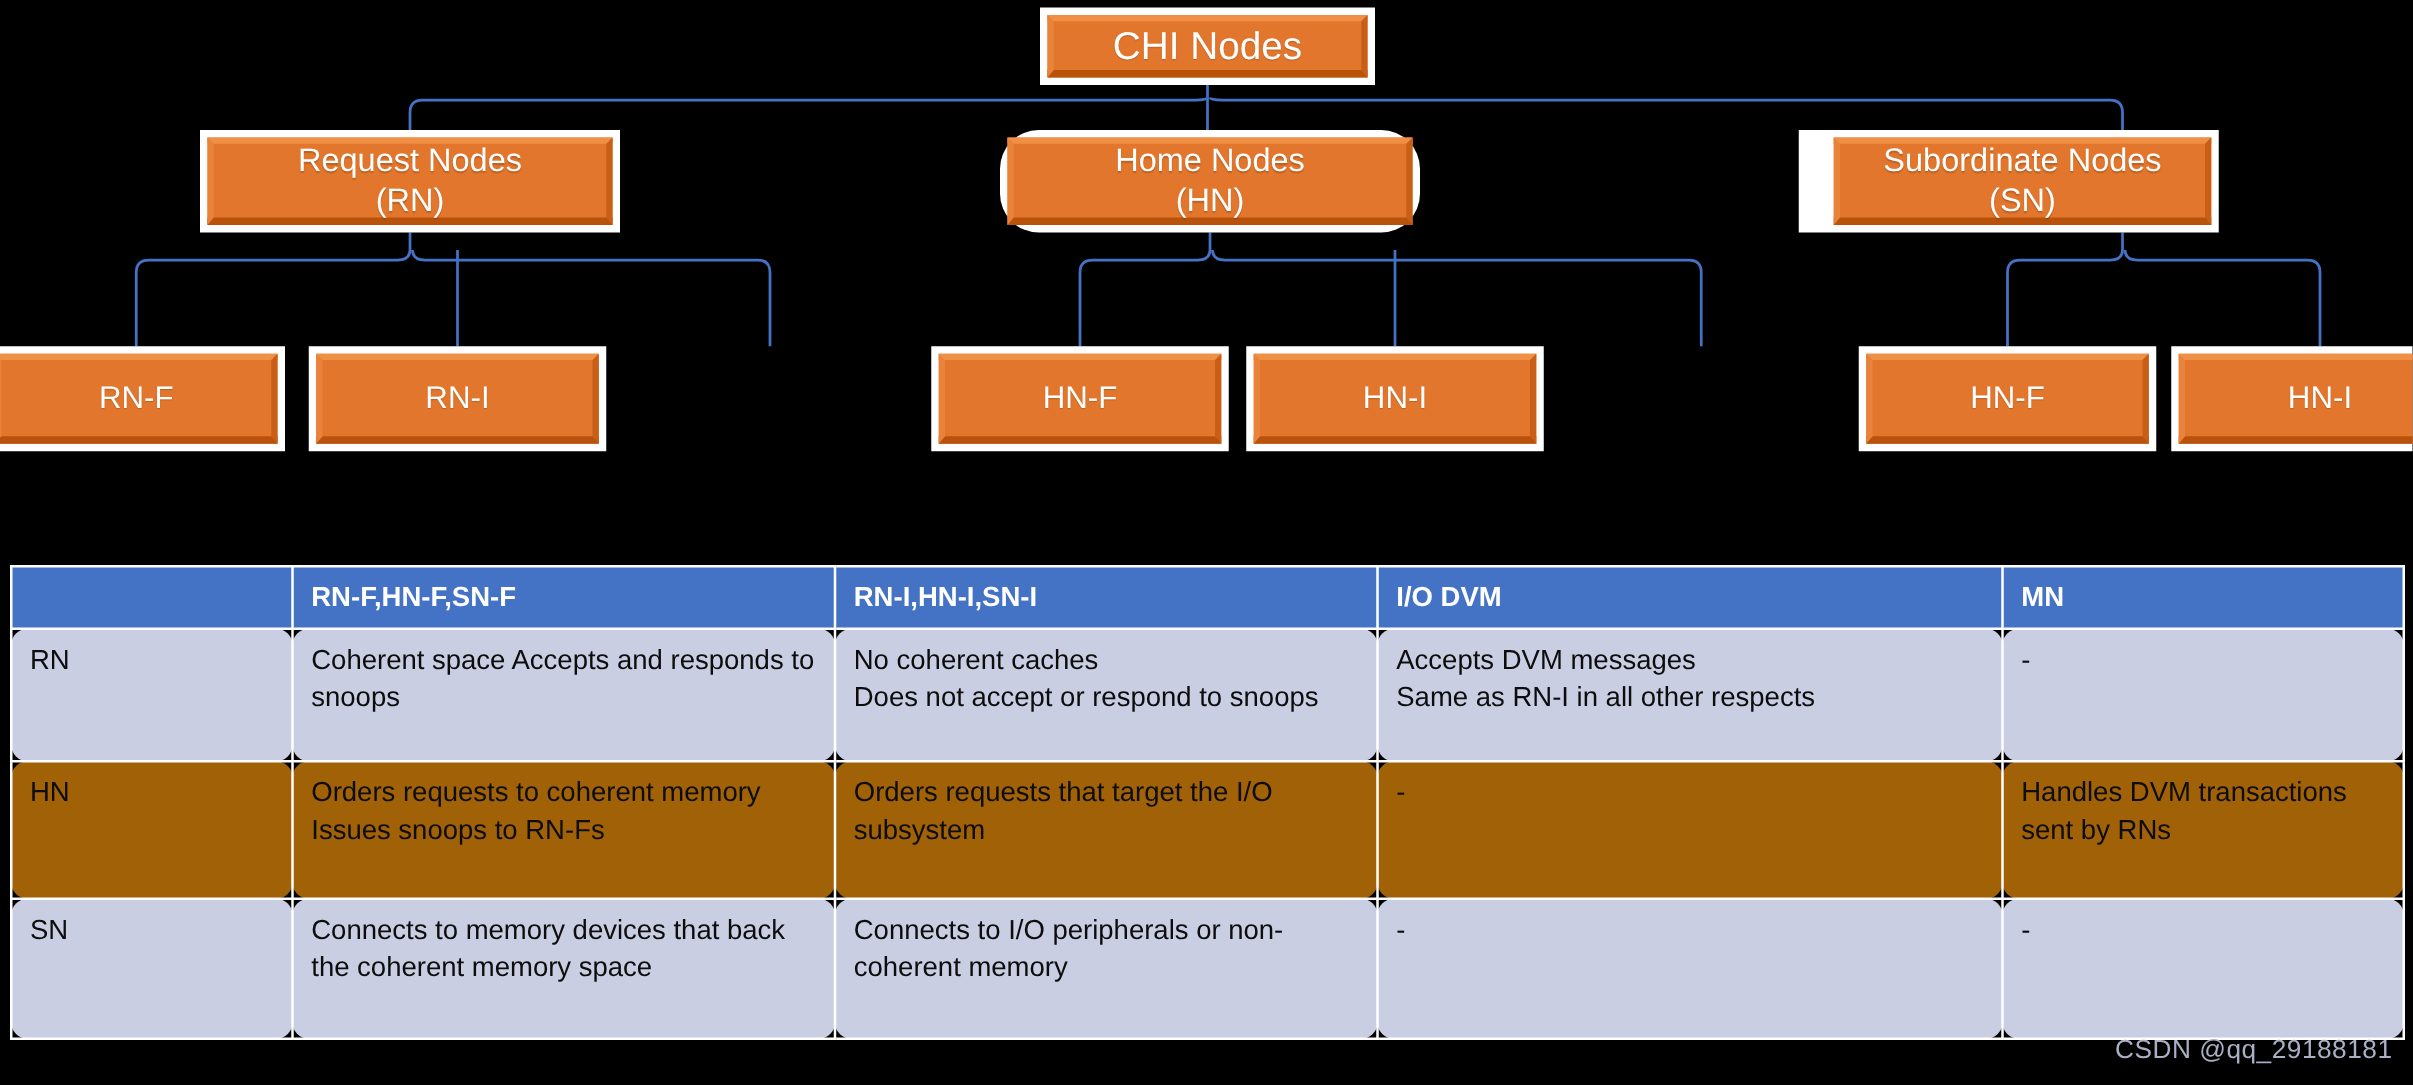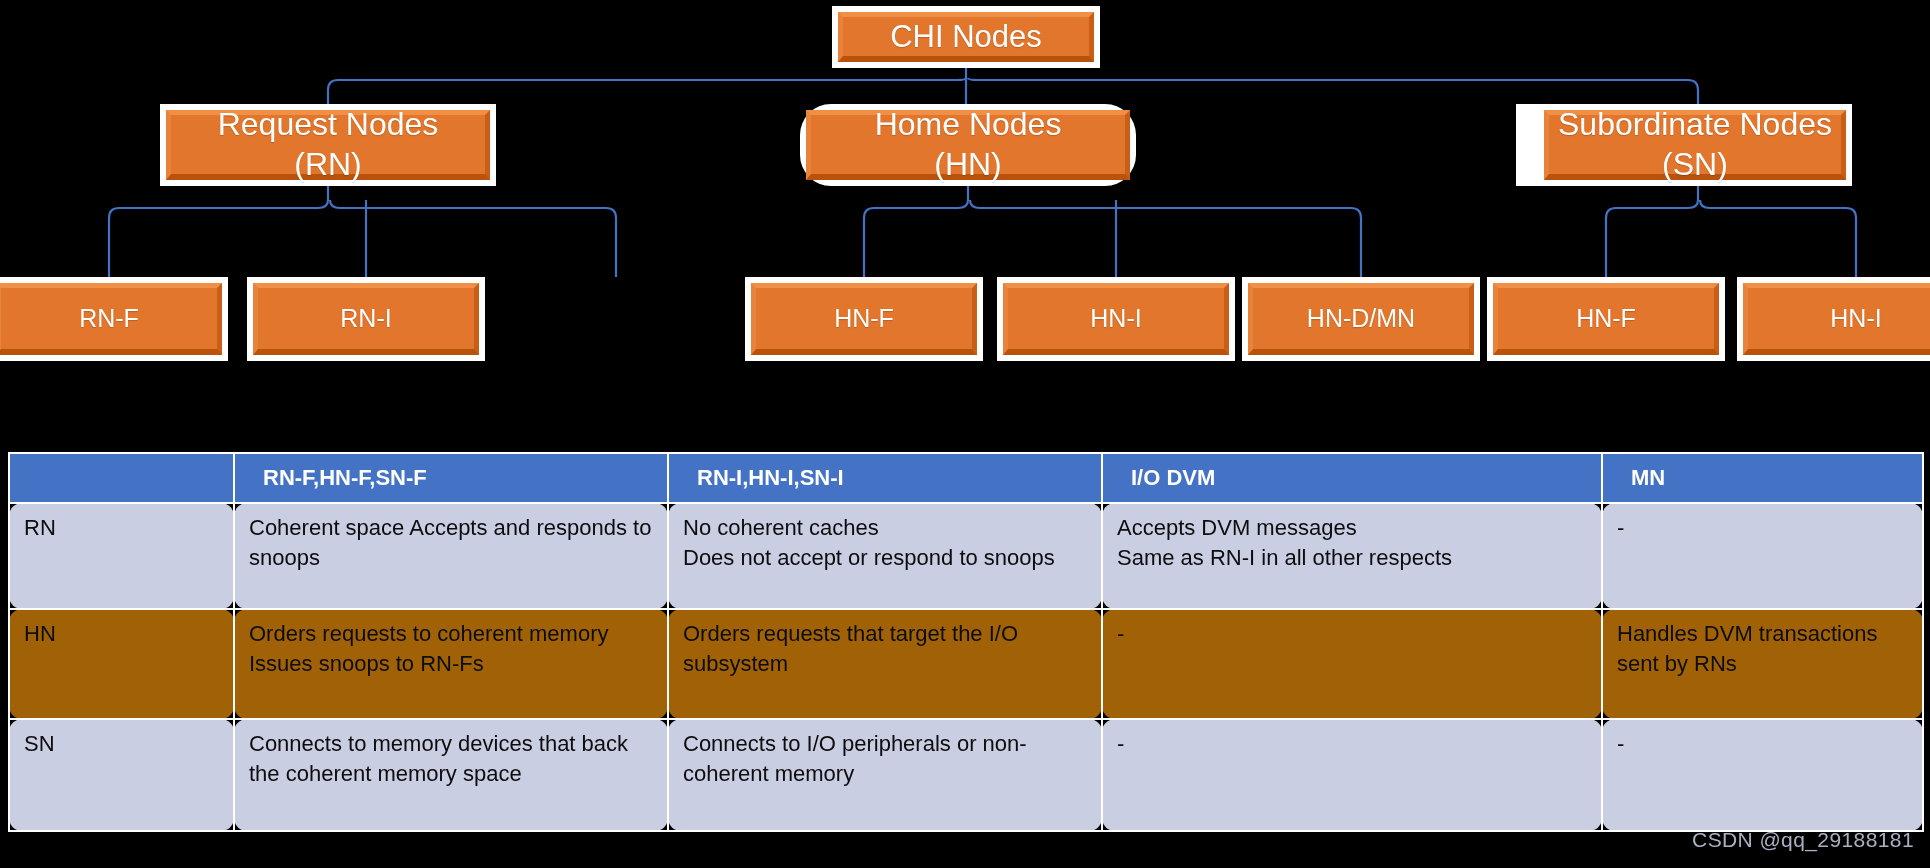--- a/index.html
+++ b/index.html
@@ -21,24 +21,24 @@
     color:#ffffff;text-align:center;line-height:1.22;
     text-shadow:0 1px 1px rgba(0,0,0,.18);
   }
   .node .inner .txt{display:block;padding:0 6px;}
 
   
   .lvl1{left:832px;top:6px;width:268px;height:62px;}
   .lvl1 .inner{font-size:31px;}
 
   .lvl2{top:104px;width:336px;height:82px;}
-  .lvl2 .inner{font-size:32px;}
+  .lvl2 .inner{font-size:26px;}
   .n-rn{left:160px;}
   .n-hn{left:800px;border-radius:31px;}
-  .n-sn{left:1516px;padding-left:28px;}
+  .n-sn{left:1439px;padding-left:28px;}
 
   .lvl3{top:277px;width:238px;height:84px;}
   .lvl3 .inner{font-size:25px;}
   .p1{left:-10px;}
   .p2{left:247px;}
   .p3{left:497px;}
   .p4{left:745px;}
   .p5{left:997px;}
   .p6{left:1242px;}
   .p7{left:1487px;}
@@ -47,21 +47,21 @@
   svg#wires{position:absolute;left:0;top:0;width:1930px;height:430px;
             pointer-events:none;}
   svg#wires path{fill:none;stroke:#4472C4;stroke-width:2.2;}
 
   
   #tablewrap{position:absolute;left:8px;top:452px;width:1914px;}
   table{border-collapse:collapse;width:1914px;table-layout:fixed;
         font-family:"Liberation Sans",sans-serif;}
   th,td{vertical-align:top;text-align:left;border:2px solid #ffffff;}
   thead th{background:#4472C4;color:#ffffff;font-weight:bold;font-size:22px;
-           padding:11px 28px;height:22px;margin-top:24px;}
+           padding:11px 14px;height:22px;margin-top:24px;}
   tbody td{font-size:22px;color:#0d0d0d;padding:9px 14px;line-height:1.36;
            white-space:pre-line;border-radius:13px;}
   tbody tr.odd td{background:#C9CEE3;}
   tbody tr.even td{background:#a16207;}
   tbody tr.r1 td{height:86px;}
   tbody tr.r2 td{height:90px;}
   tbody tr.r3 td{height:92px;}
 
   col.c0{width:225px;}
   col.c1{width:434px;}
@@ -134,25 +134,20 @@
     </div>
   </div>
   <div class="node lvl3 p4">
     <div class="inner">
       <span class="txt">HN-F</span>
     </div>
   </div>
   <div class="node lvl3 p5">
     <div class="inner">
       <span class="txt">HN-I</span>
-    </div>
-  </div>
-  <div class="node lvl3 p6">
-    <div class="inner">
-      <span class="txt">HN-D/MN</span>
     </div>
   </div>
   <div class="node lvl3 p7">
     <div class="inner">
       <span class="txt">HN-F</span>
     </div>
   </div>
   <div class="node lvl3 p8">
     <div class="inner">
       <span class="txt">HN-I</span>

